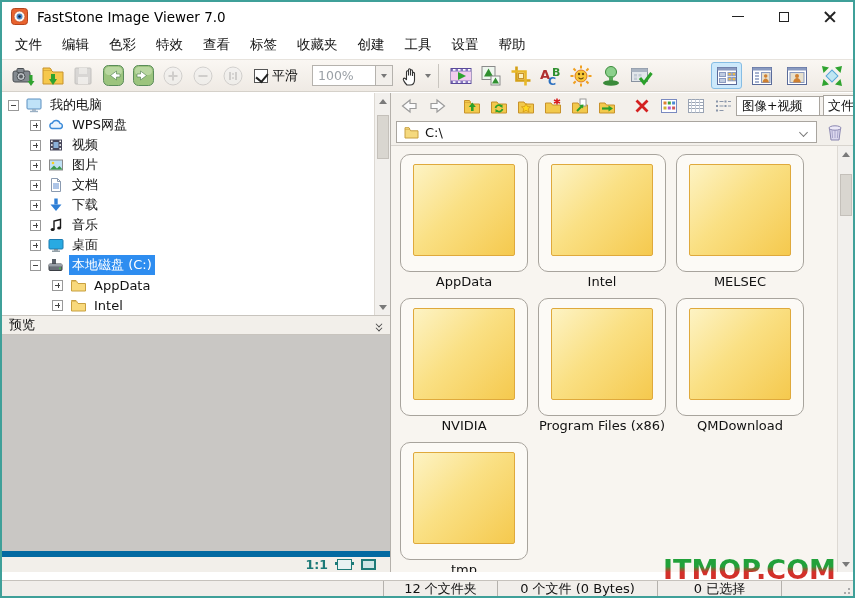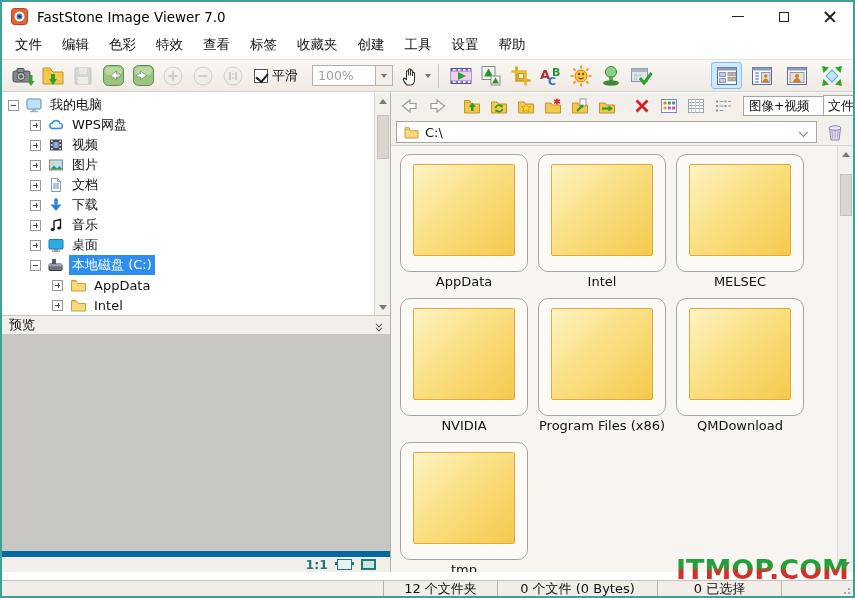--- a/index.html
+++ b/index.html
@@ -69,21 +69,21 @@
   .preview-body{flex:1;background:#c9c7c4;}
   .preview-footer{height:21px;flex:none;background:#f2efea;border-top:6px solid #0369a1;display:flex;align-items:center;justify-content:flex-end;gap:9px;padding-right:14px;}
   .ratio-label{color:#1d7a78;font-weight:bold;font-size:12.5px;}
   .fit-icon1{width:15px;height:11px;border:1.3px solid #1d7a78;position:relative;background:#e8f2f2;}
   .fit-icon1::before{content:"";position:absolute;left:-3px;top:2px;width:2.5px;height:3px;background:#1d7a78;box-shadow:16px 0 0 #1d7a78;}
   .fit-icon2{width:15px;height:11px;border:2px solid #1d7a78;background:#cfe6e6;}
   
   .right-panel{flex:1;display:flex;flex-direction:column;min-width:0;}
   .navbar{height:26px;flex:none;background:#f3f0eb;display:flex;align-items:center;padding-left:5px;position:relative;overflow:hidden;}
   .nbtn{width:27px;height:22px;display:flex;align-items:center;justify-content:center;flex:none;}
-  .filter-combo{display:flex;flex:none;margin-left:7px;}
+  .filter-combo{display:flex;flex:none;margin-left:0;}
   .filter-combo .fval{width:84px;height:20px;border:1px solid #a9a59f;background:#fff;font-size:12.5px;display:flex;align-items:center;padding-left:5px;white-space:nowrap;overflow:hidden;}
   .filter-combo .farrow{width:17px;height:20px;border:1px solid #a9a59f;border-left:none;background:#f5f2ee;display:flex;align-items:center;justify-content:center;}
   .clipped-btn{position:absolute;right:-14px;top:2px;width:44px;height:21px;border:1px solid #a9a59f;background:#fff;font-size:13px;display:flex;align-items:center;padding-left:4px;overflow:hidden;white-space:nowrap;}
   .addressbar{height:26px;flex:none;background:#f3f0eb;display:flex;align-items:center;padding:0 5px;gap:5px;}
   .address-input{flex:1;height:22px;background:#fff;border:1px solid #a9a59f;display:flex;align-items:center;padding:0 7px;gap:6px;min-width:0;}
   .address-text{font-size:13px;}
   .addr-chev{margin-left:auto;width:10px;height:6px;position:relative;}
   .addr-chev::before{content:"";position:absolute;left:1px;top:0;width:6px;height:6px;border:solid #777;border-width:0 1.4px 1.4px 0;transform:rotate(45deg) scale(.9);}
   .trash-btn{width:26px;height:24px;display:flex;align-items:center;justify-content:center;flex:none;}
   .thumbs{flex:1;background:#f8f5f0;border-top:1px solid #d8d4ce;display:flex;min-height:0;overflow:hidden;}
@@ -93,21 +93,21 @@
   .gold{width:102px;height:92px;border:1px solid #dfa93c;border-radius:2px;background:linear-gradient(135deg,#fdf3c4 0%,#fae084 45%,#f5c94e 100%);}
   .thumb-label{margin-top:2px;font-size:13px;height:17px;white-space:nowrap;}
   
   .statusbar{position:absolute;left:0;right:0;bottom:0;height:16px;background:#f1eeea;border-top:1px solid #c6c2bc;display:flex;align-items:center;font-size:13px;}
   .sb-spacer{width:381px;flex:none;}
   .sb-sep{width:1px;height:15px;background:#b5b2ad;flex:none;}
   .sb-seg{display:flex;align-items:center;justify-content:center;flex:none;}
   .sb-grip{margin-left:auto;margin-right:3px;width:10px;height:10px;align-self:flex-end;position:relative;}
   .sb-grip::before{content:"";position:absolute;right:0;bottom:2px;width:2px;height:2px;background:#aaa;box-shadow:-4px 0 0 #aaa,0 -4px 0 #aaa;}
   
-  .watermark{position:absolute;right:4px;top:552px;font-size:27px;font-weight:bold;letter-spacing:0;
+  .watermark{position:absolute;right:17px;top:552px;font-size:27px;font-weight:bold;letter-spacing:0;
     background:linear-gradient(180deg,#21a13a 40%,#d3302a 58%);-webkit-background-clip:text;background-clip:text;color:transparent;z-index:50;}
   svg{display:block;}
 </style>
 </head>
 <body>
 
 <div class="window">
 
   <div class="titlebar">
     <svg class="app-icon" viewBox="0 0 17 17">

